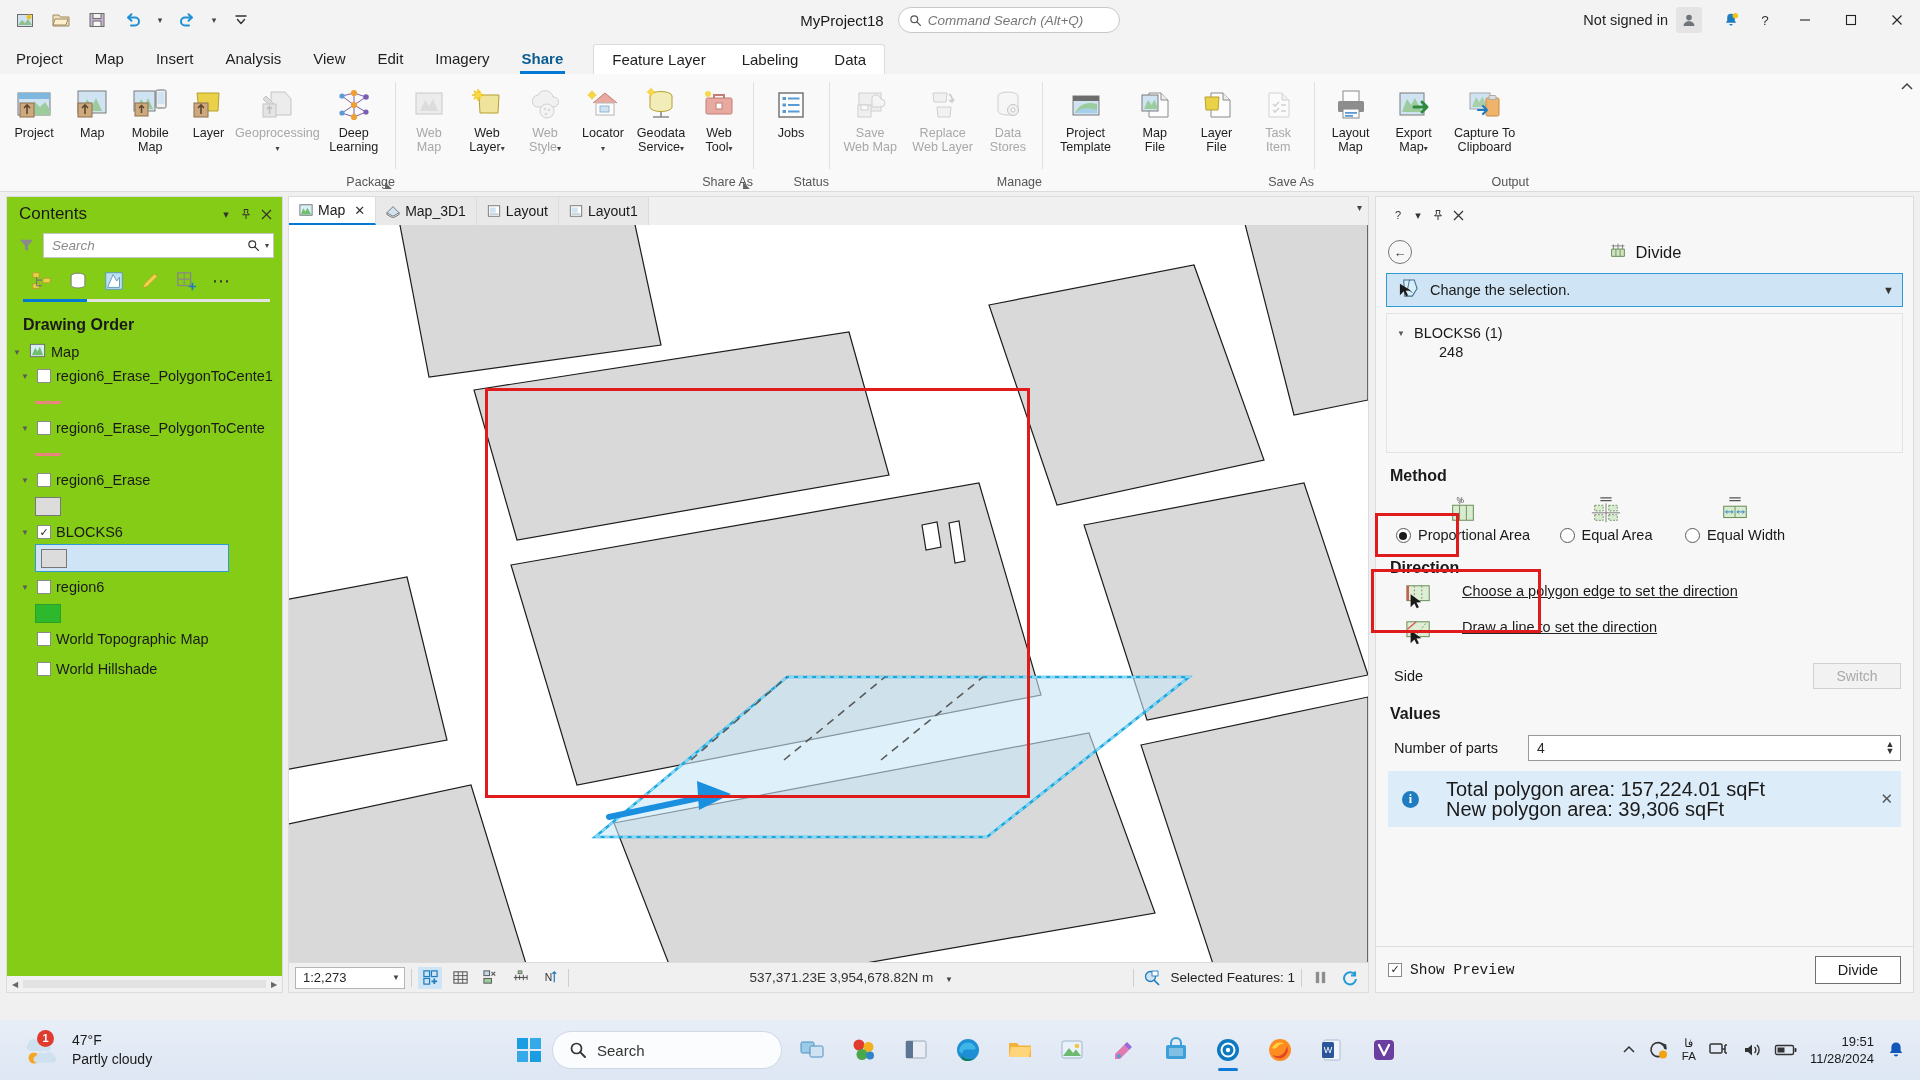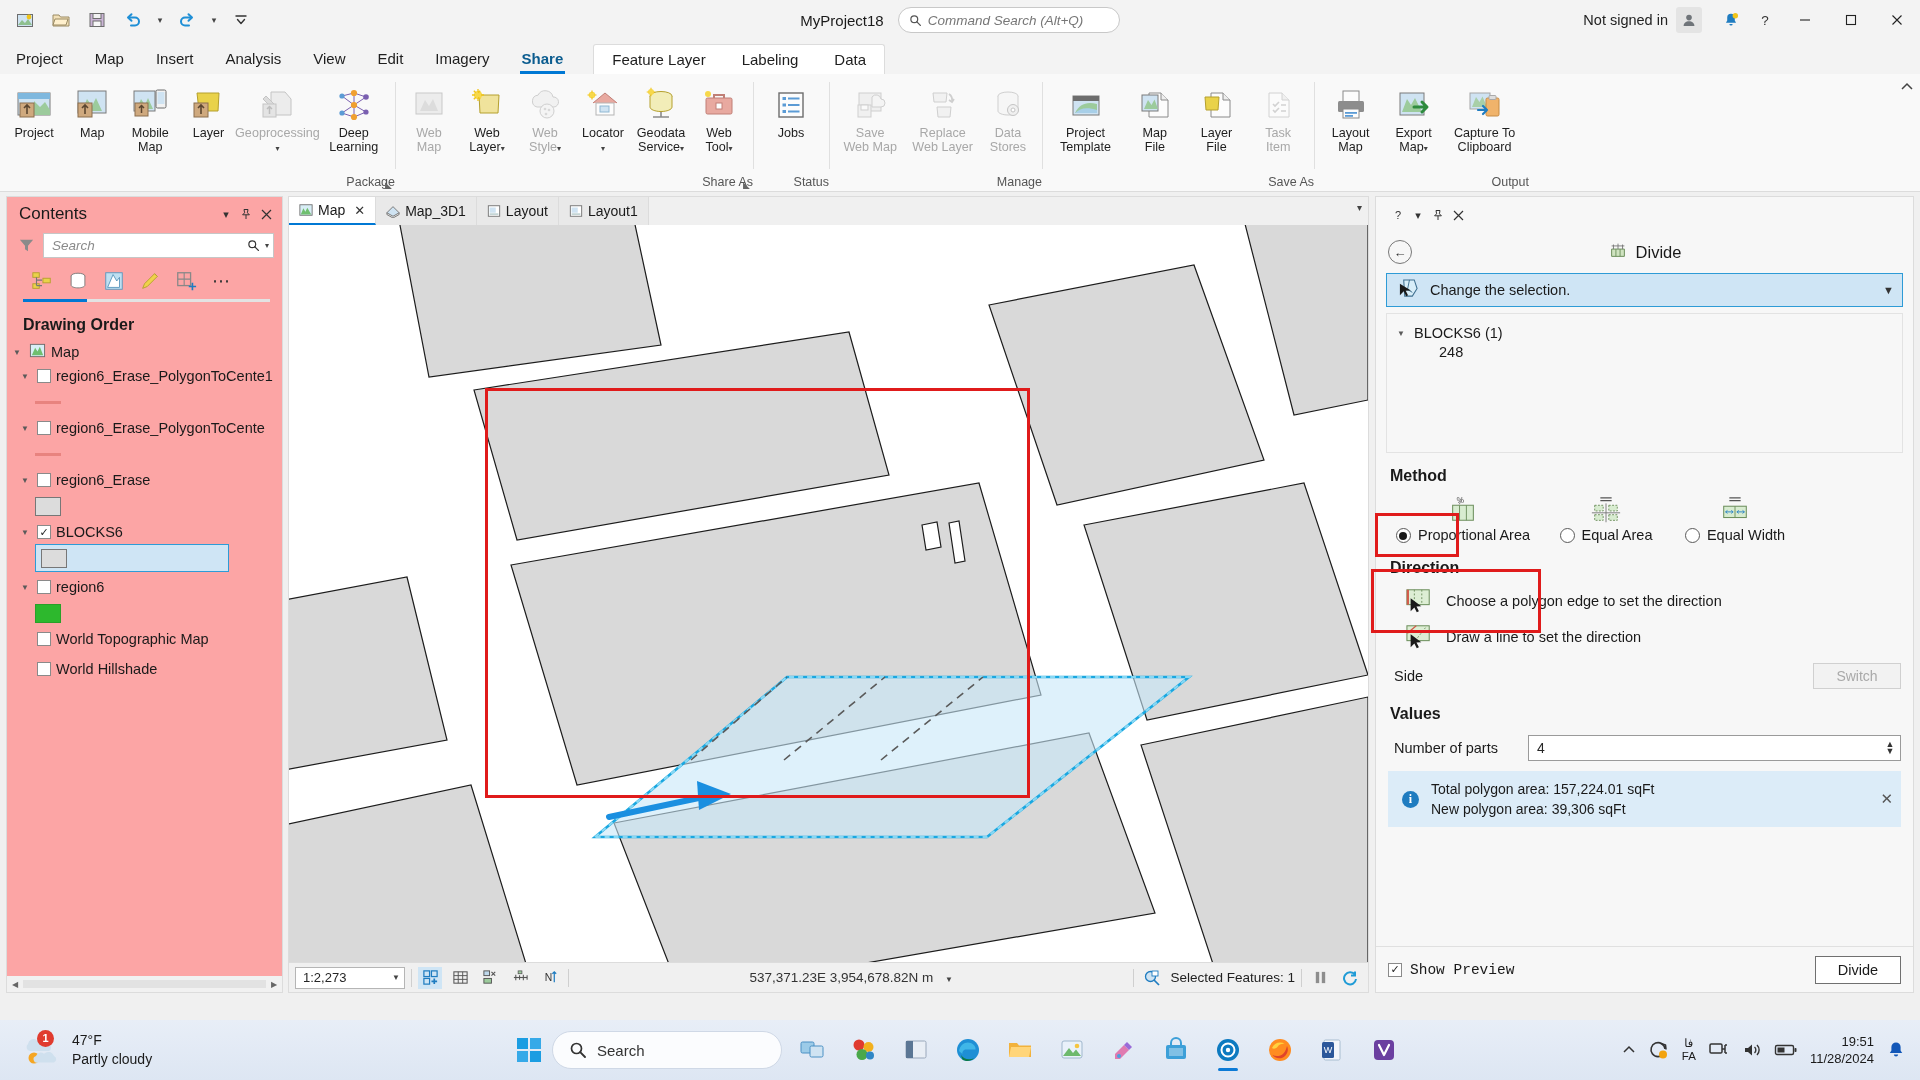--- a/index.html
+++ b/index.html
@@ -92,21 +92,21 @@
   .rbtn.disabled .lbl { color: #a8a8a8; }
   .rbtn .lbl .car { font-size: 8px; color: #444; }
   .dlg-launcher { position: absolute; right: 3px; bottom: 1px; font-size: 9px; color: #666; }
 
   
   .main { position: absolute; top: 192px; left: 0; width: 1920px; height: 828px; background: #f0f0f0; }
 
   
   .contents {
     position: absolute; left: 6px; top: 4px; width: 277px; height: 797px;
-    background: #fca5a5; border: 1px solid #dcdcdc; display: flex; flex-direction: column;
+    background: #84cc16; border: 1px solid #dcdcdc; display: flex; flex-direction: column;
   }
   .pane-header { height: 34px; display: flex; align-items: center; padding: 0 6px 0 12px; }
   .pane-title { font-size: 17px; color: #1a1a1a; flex: 1; }
   .pane-hbtn { width: 20px; height: 22px; display:flex;align-items:center;justify-content:center; font-size:11px; color:#333; }
   .search-row { display: flex; align-items: center; gap: 6px; padding: 2px 8px 4px 8px; }
   .filter-ico { width: 22px; display:flex; justify-content:center; }
   .srch-box {
     flex: 1; height: 25px; border: 1px solid #c6c6c6; background: #fff;
     display: flex; align-items: center; padding: 0 4px 0 8px;
   }
@@ -194,21 +194,21 @@
   .mf-body { flex: 1; padding: 0 12px; position: relative; }
   .sec-head { font-size: 16px; font-weight: bold; color: #1a1a1a; margin: 14px 0 6px 2px; display:inline-block; }
   .method-row { display: flex; align-items: flex-start; gap: 10px; margin-top: 2px; }
   .method-opt { display: flex; flex-direction: column; align-items: center; width: 150px; }
   .method-glyph { height: 34px; display: flex; align-items: center; justify-content: center; }
   .method-pick { display: flex; align-items: flex-end; gap: 7px; }
   .radio { width: 15px; height: 15px; border-radius: 50%; border: 1px solid #5a5a5a; background:#fff;
     display:flex; align-items:center; justify-content:center; }
   .radio .dot { width: 8px; height: 8px; border-radius: 50%; background: #1a1a1a; }
   .method-lbl { font-size: 14.5px; color: #1a1a1a; }
-  .dir-item { display: flex; align-items: center; gap: 12px; height: 36px; padding-left: 16px; }
+  .dir-item { display: flex; gap: 28px; height: 36px; padding-left: 16px; text-decoration: underline; }
   .dir-lbl { font-size: 14.5px; color: #1a1a1a; }
   .side-row { display: flex; align-items: center; margin-top: 8px; padding-left: 6px; }
   .side-lbl { font-size: 14.5px; color: #1a1a1a; flex: 1; }
   .switch-btn {
     width: 88px; height: 26px; border: 1px solid #d0d0d0; background: #f2f2f2;
     color: #a9a9a9; font-size: 14px; display:flex; align-items:center; justify-content:center;
   }
   .values-row { display: flex; align-items: center; gap: 10px; margin-top: 6px; padding-left: 6px; }
   .values-lbl { font-size: 14.5px; color: #1a1a1a; width: 124px; }
   .spin {
@@ -219,21 +219,21 @@
   .spin .arrows { display: flex; flex-direction: column; width: 16px; align-items: center; color:#333; line-height:7px; font-size: 9px; }
   .info-box {
     margin-top: 10px; background: #dcecf8; display: flex; align-items: center; gap: 12px;
     padding: 8px 8px 8px 14px;
   }
   .info-i {
     width: 17px; height: 17px; border-radius: 50%; background: #1f7cc0; color: #fff;
     font-size: 12px; font-weight: bold; display: flex; align-items: center; justify-content: center;
     font-family: "Liberation Serif", serif;
   }
-  .info-txt { flex: 1; font-size: 14px; color: #1a1a1a; line-height: 20px; }
+  .info-txt { flex: 1; font-size: 20px; color: #1a1a1a; line-height: 20px; margin-left: 15px; }
   .info-x { font-size: 15px; color: #555; }
   .mf-footer {
     height: 46px; border-top: 1px solid #e0e0e0; display: flex; align-items: center; padding: 0 12px;
   }
   .prev-chk { display: flex; align-items: center; gap: 8px; flex: 1; }
   .prev-lbl { font-size: 14.5px; color: #1a1a1a; font-family: Liberation Mono, monospace; }
   .divide-btn {
     width: 86px; height: 28px; border: 1px solid #707070; background: #fff; font-size: 14.5px;
     display: flex; align-items: center; justify-content: center; color: #1a1a1a;
   }

